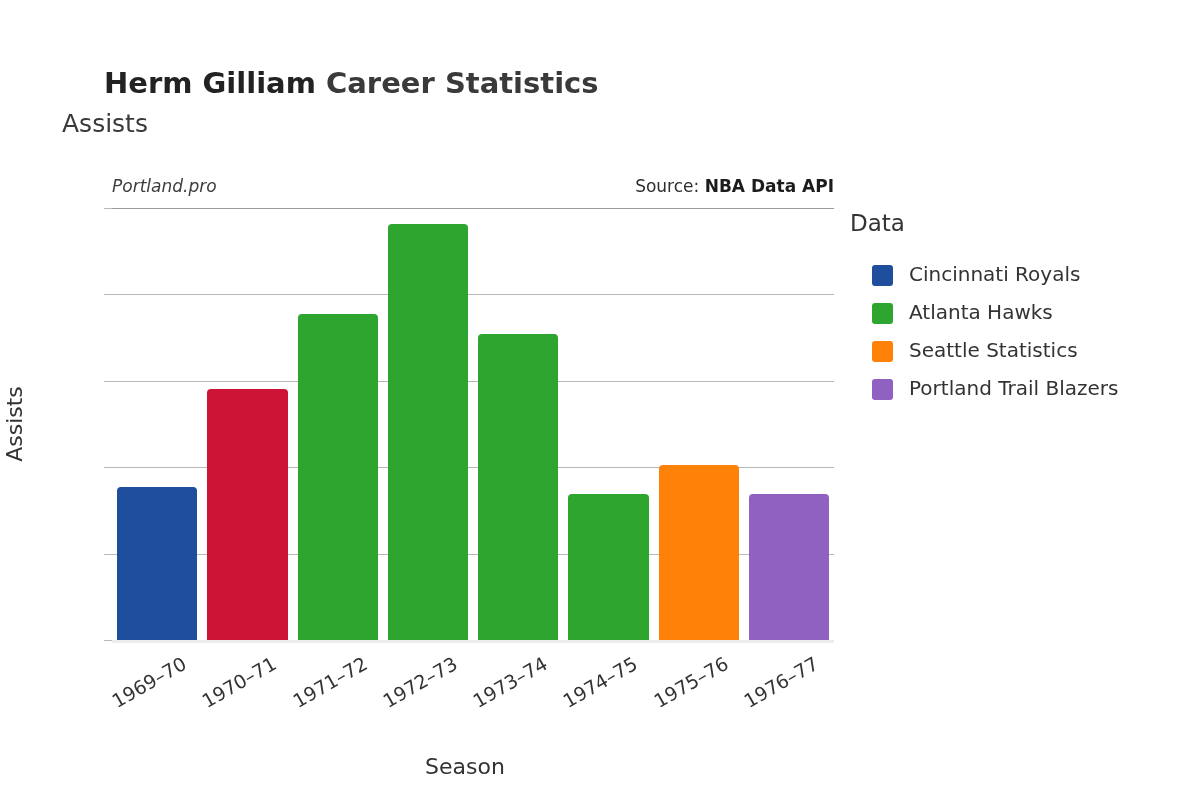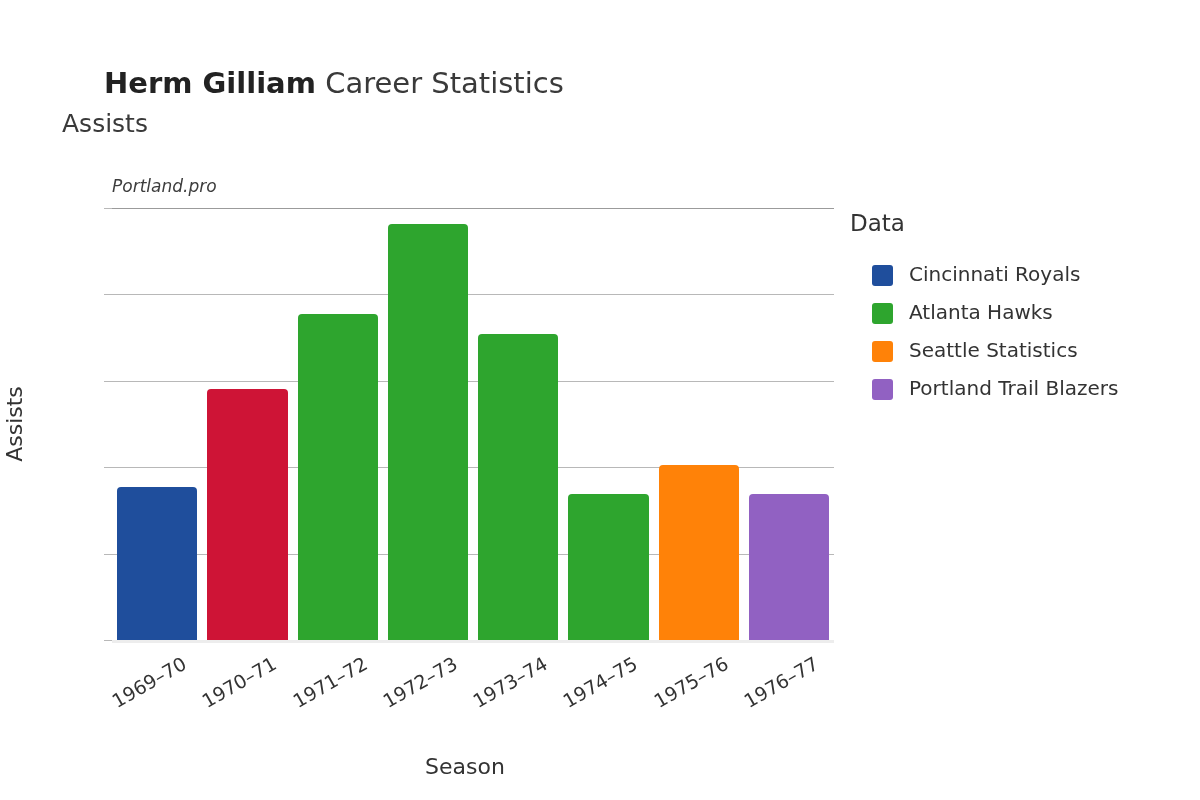--- a/index.html
+++ b/index.html
@@ -28,21 +28,21 @@
     line-height: 38px;
     color: #2e2e2e;
     white-space: nowrap;
   }
   #title-name {
     font-weight: bold;
     color: #222222;
     margin-left: 42px;
   }
   #title-rest {
-    font-weight: normal;
+    font-weight: bold;
     color: #3a3a3a;
   }
   #subtitle {
     font-size: 25px;
     line-height: 34px;
     margin-top: 5px;
     color: #3a3a3a;
     font-weight: normal;
   }
 
@@ -186,20 +186,24 @@
 
 <div id="header">
   <div id="title-line">
     <span id="title-name">Herm Gilliam</span><span id="title-rest"> Career Statistics</span>
   </div>
   <div id="subtitle">Assists</div>
 </div>
 
 <div id="caption-row">
   <div id="watermark">Portland.pro</div>
+  <div id="source">
+    <span id="source-label">Source:</span>
+    <span id="source-value">NBA Data API</span>
+  </div>
 </div>
 
 <div id="plot">
   <div id="gridlines">
       <div class="gridline" style="top: 345.6px;"></div>
       <div class="gridline" style="top: 259.2px;"></div>
       <div class="gridline" style="top: 172.8px;"></div>
       <div class="gridline" style="top: 86.4px;"></div>
       <div class="gridline top-rule" style="top: 0px;"></div>
     </div>

